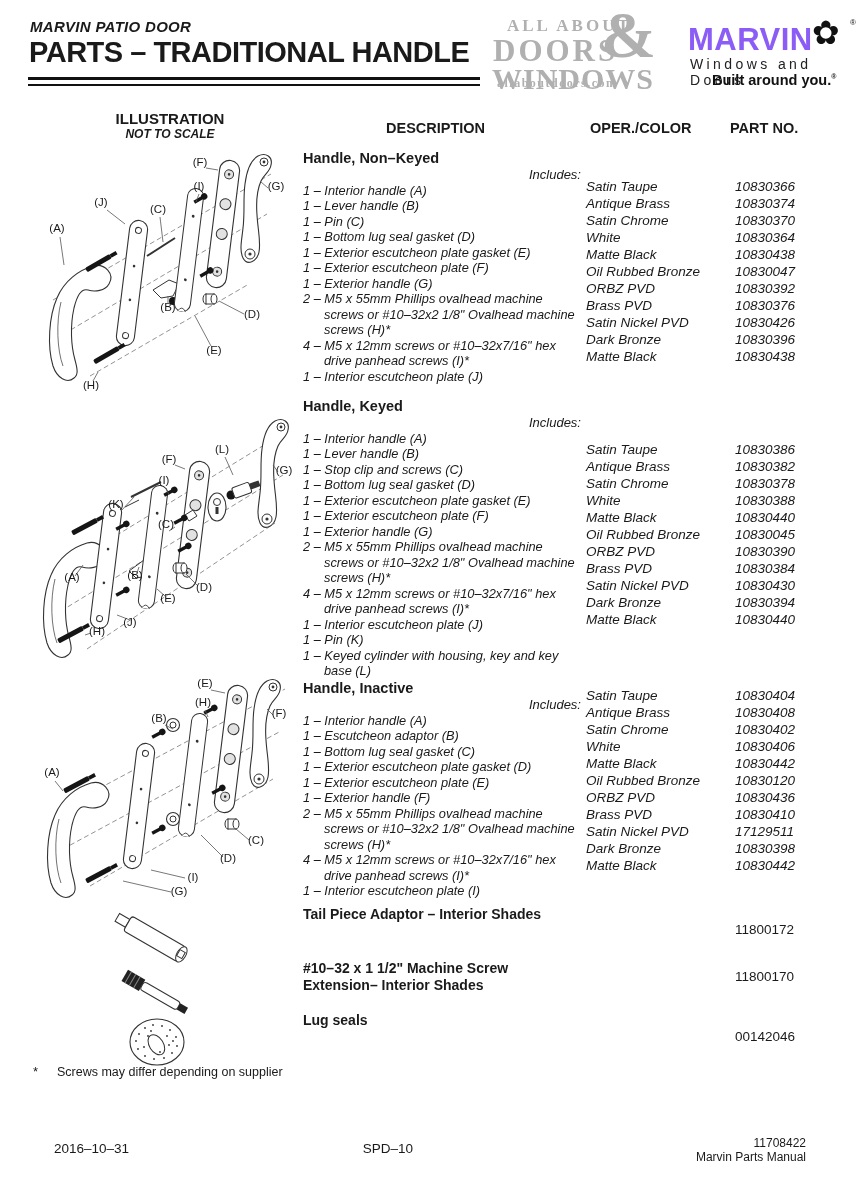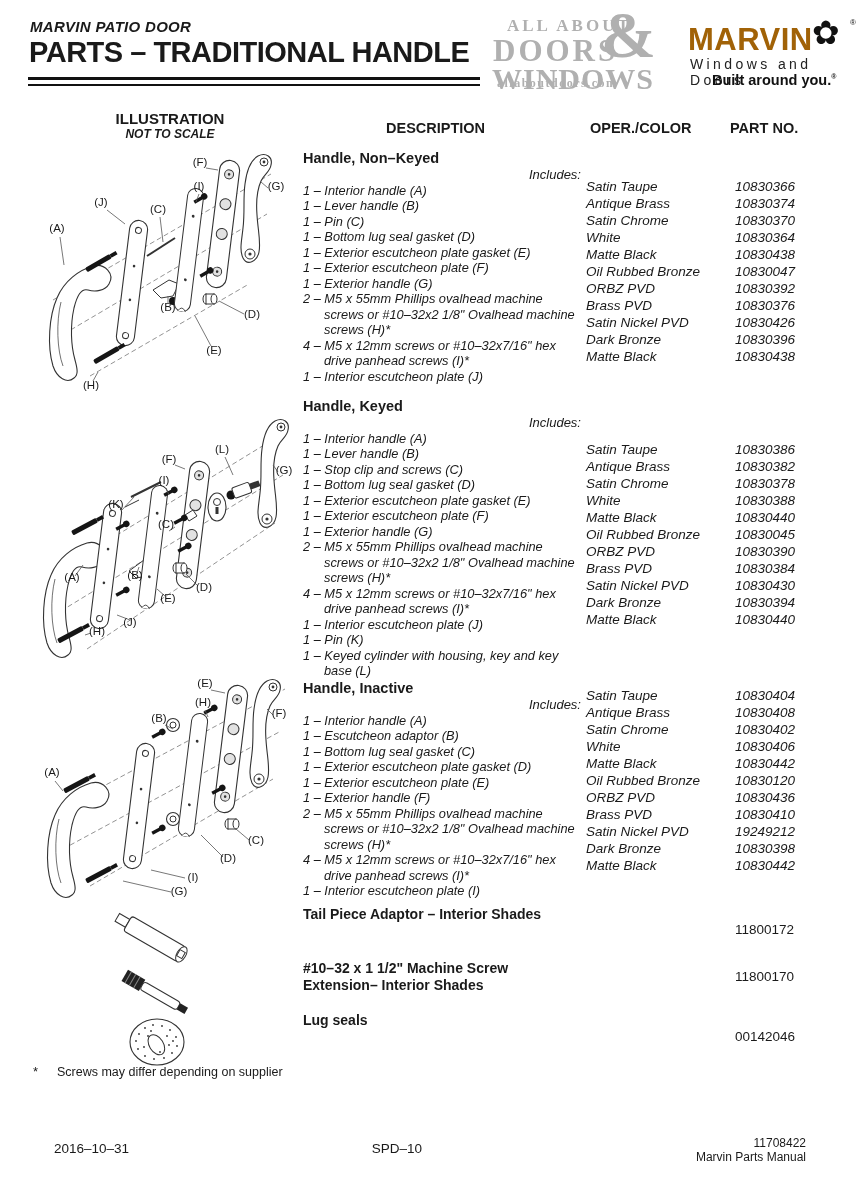--- a/index.html
+++ b/index.html
@@ -13,21 +13,21 @@
 
   
   .aad{color:#b0b0b0;font-family:"Liberation Serif",serif;font-weight:bold;}
   .aad-1{left:507px;top:16px;font-size:17px;letter-spacing:3px;}
   .aad-2{left:493px;top:33px;font-size:31px;letter-spacing:3px;}
   .aad-amp{left:601px;top:2px;font-size:66px;line-height:1;}
   .aad-3{left:492px;top:62px;font-size:30px;letter-spacing:1px;}
   .aad-site{left:497px;top:76px;font-size:12px;letter-spacing:1.5px;}
 
   
-  .mv-name{left:688px;top:22px;font-size:31px;font-weight:bold;letter-spacing:.5px;color:#a16207;}
+  .mv-name{left:688px;top:22px;font-size:31px;font-weight:bold;letter-spacing:.5px;color:#8b5cf6;}
   .mv-flower{left:812px;top:16px;font-size:33px;color:#111;line-height:1;}
   .mv-reg{left:850px;top:18px;font-size:8px;color:#111;}
   .mv-sub{left:690px;top:56px;font-size:14px;letter-spacing:3.4px;color:#222;}
   .mv-tag{left:712px;top:72px;font-size:14.5px;font-weight:bold;color:#111;}
   .mv-tag sup{font-size:7px;}
 
   
   .col-head{font-weight:bold;font-size:14.5px;}
   .h-ill{left:95px;top:110px;width:150px;text-align:center;font-size:15px;}
   .h-nts{left:95px;top:127px;width:150px;text-align:center;font-size:12px;font-style:italic;font-weight:bold;}
@@ -59,21 +59,21 @@
   .ep2{left:303px;top:1012px;width:240px;}
   .ep-part{font-size:13.5px;}
   .epp0{left:735px;top:922px;}
   .epp1{left:735px;top:969px;}
   .epp2{left:735px;top:1029px;}
 
   
   .fn-mark{left:33px;top:1064px;font-size:13px;}
   .fn-text{left:57px;top:1065px;font-size:12.5px;}
   .ft-date{left:30px;top:1141px;font-size:13.5px;margin-left:24px;}
-  .ft-page{left:9px;top:1141px;width:776px;text-align:center;font-size:13.5px;}
+  .ft-page{left:0;top:1141px;width:776px;text-align:center;font-size:13.5px;}
   .ft-right{right:60px;top:1136px;font-size:12px;text-align:right;line-height:14px;}
 
   
   svg{overflow:visible;}
   svg text{font-family:"Liberation Sans",sans-serif;font-size:11.5px;fill:#1a1a1a;text-anchor:middle;}
   .ill1{left:35px;top:148px;}
   .ill2{left:35px;top:403px;}
   .ill3{left:35px;top:673px;}
   .ill4{left:95px;top:902px;}
 </style>
@@ -598,21 +598,21 @@
     <span>10830436</span>
   </div>
 
   <div class="fin-row">
     <span>Brass PVD</span>
     <span>10830410</span>
   </div>
 
   <div class="fin-row">
     <span>Satin Nickel PVD</span>
-    <span>19249212</span>
+    <span>17129511</span>
   </div>
 
   <div class="fin-row">
     <span>Dark Bronze</span>
     <span>10830398</span>
   </div>
 
   <div class="fin-row">
     <span>Matte Black</span>
     <span>10830442</span>

